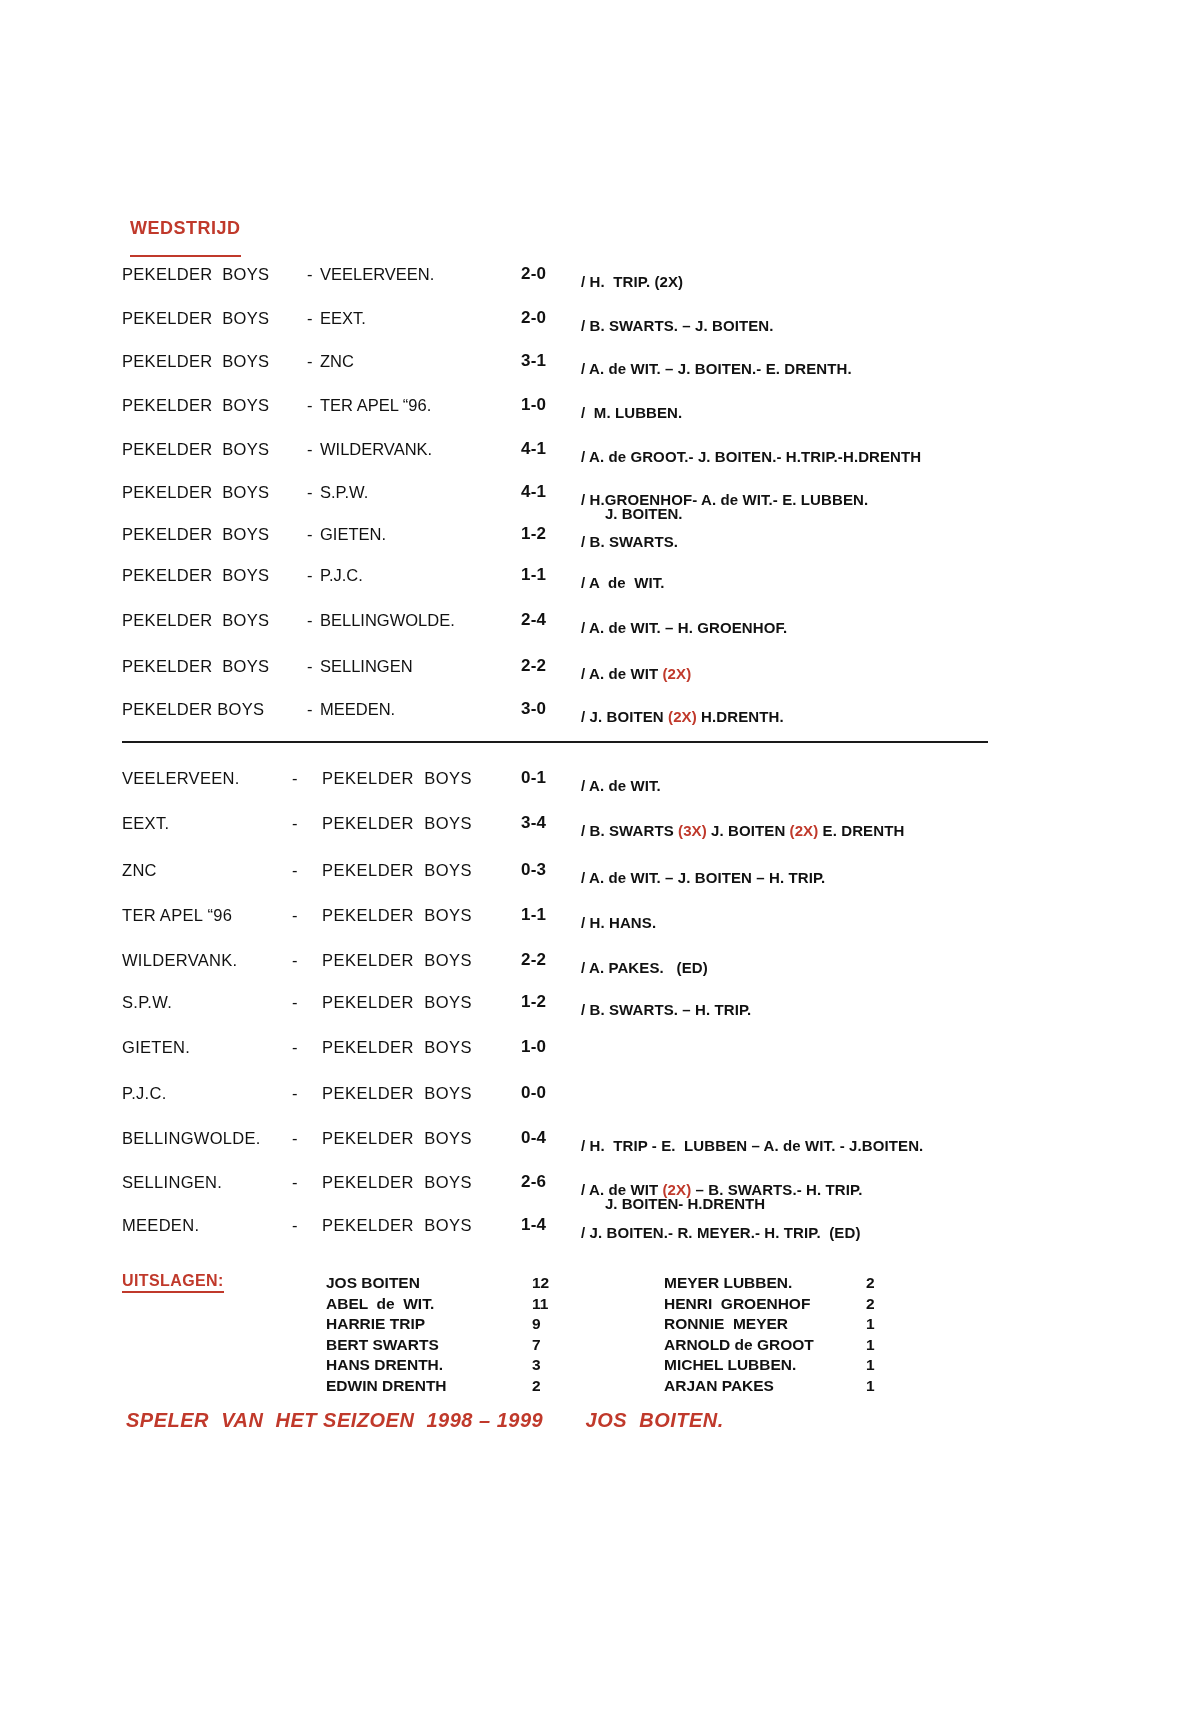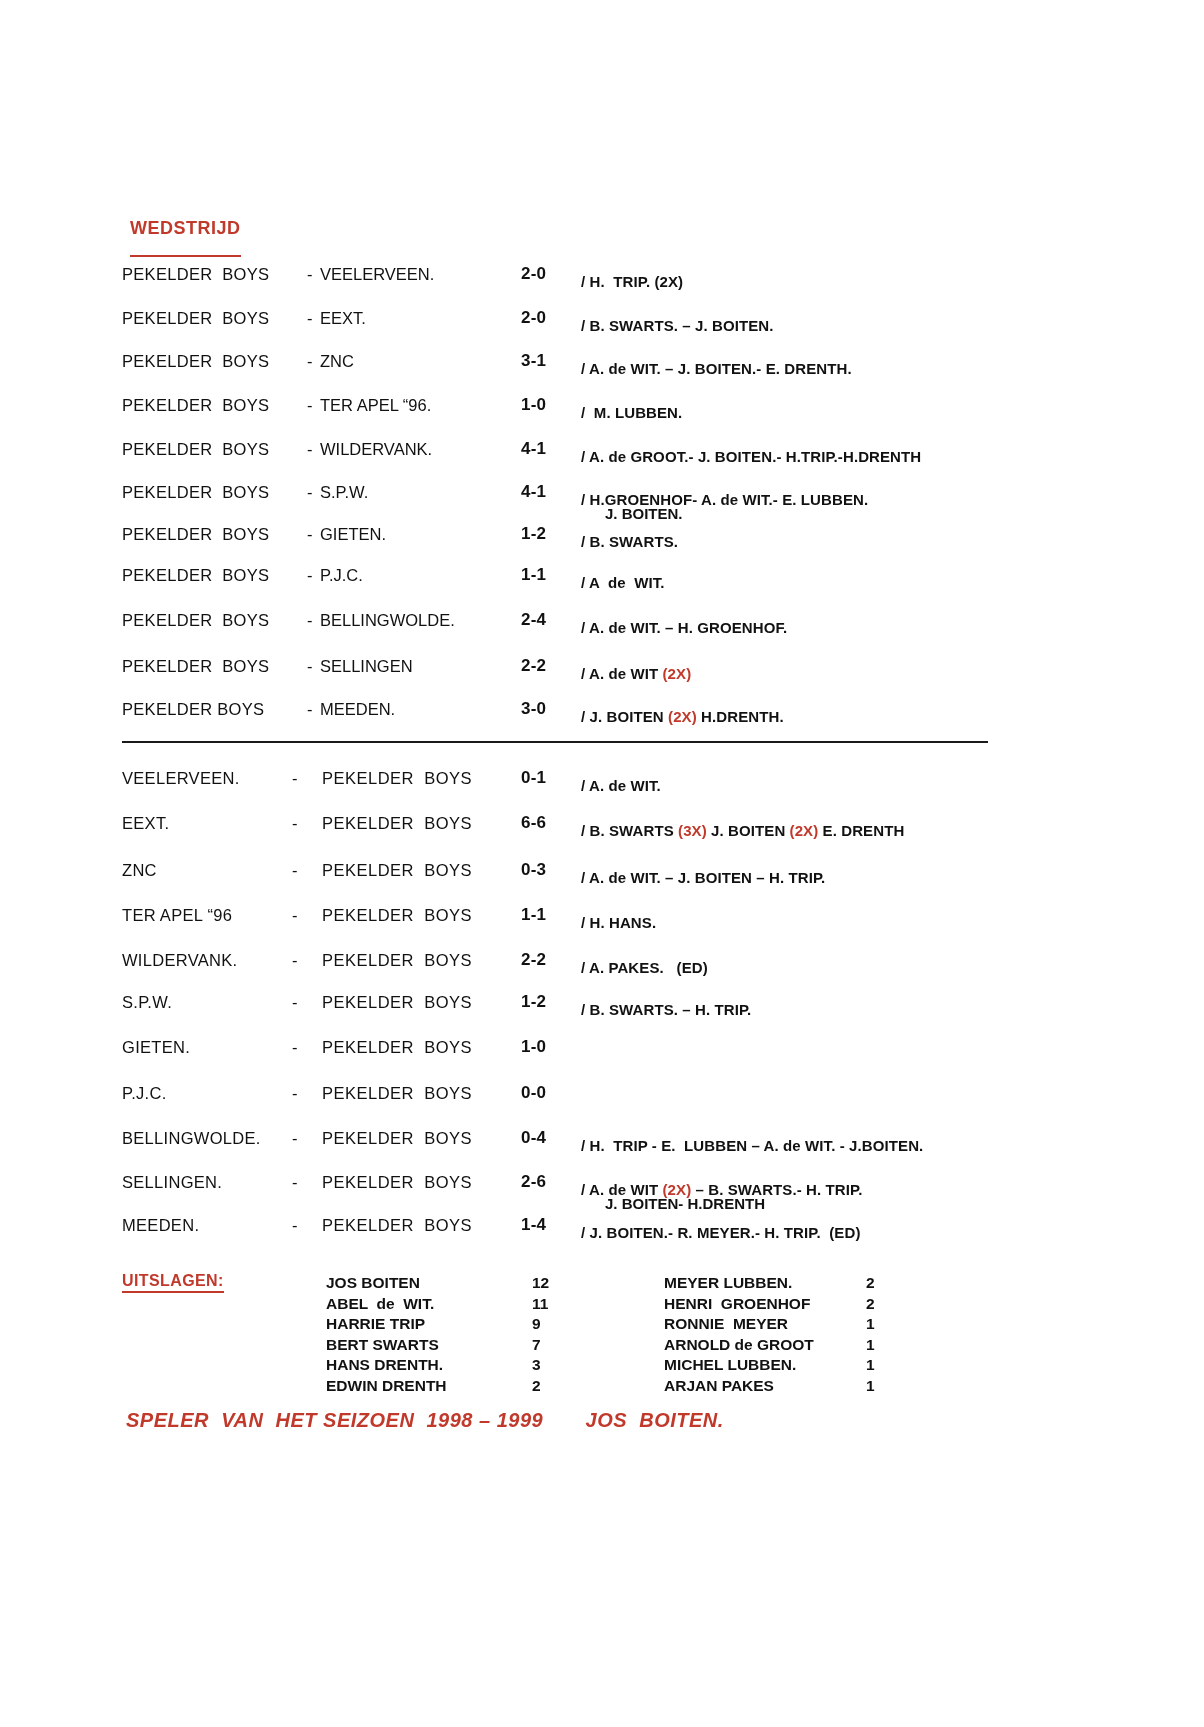--- a/index.html
+++ b/index.html
@@ -199,21 +199,21 @@
         <span class="home">VEELERVEEN.</span>
         <span class="sep">-</span>
         <span class="away">PEKELDER  BOYS</span>
         <span class="score">0-1</span>
         <span class="scorers"><span class="t">/ A. de WIT.</span></span>
       </div>
       <div class="match s2" style="top: 814px;">
         <span class="home">EEXT.</span>
         <span class="sep">-</span>
         <span class="away">PEKELDER  BOYS</span>
-        <span class="score">6-6</span>
+        <span class="score">3-4</span>
         <span class="scorers"><span class="t">/ B. SWARTS </span><span class="x">(3X)</span><span class="t"> J. BOITEN </span><span class="x">(2X)</span><span class="t"> E. DRENTH</span></span>
       </div>
       <div class="match s2" style="top: 861px;">
         <span class="home">ZNC</span>
         <span class="sep">-</span>
         <span class="away">PEKELDER  BOYS</span>
         <span class="score">0-3</span>
         <span class="scorers"><span class="t">/ A. de WIT. – J. BOITEN – H. TRIP.</span></span>
       </div>
       <div class="match s2" style="top: 906px;">

